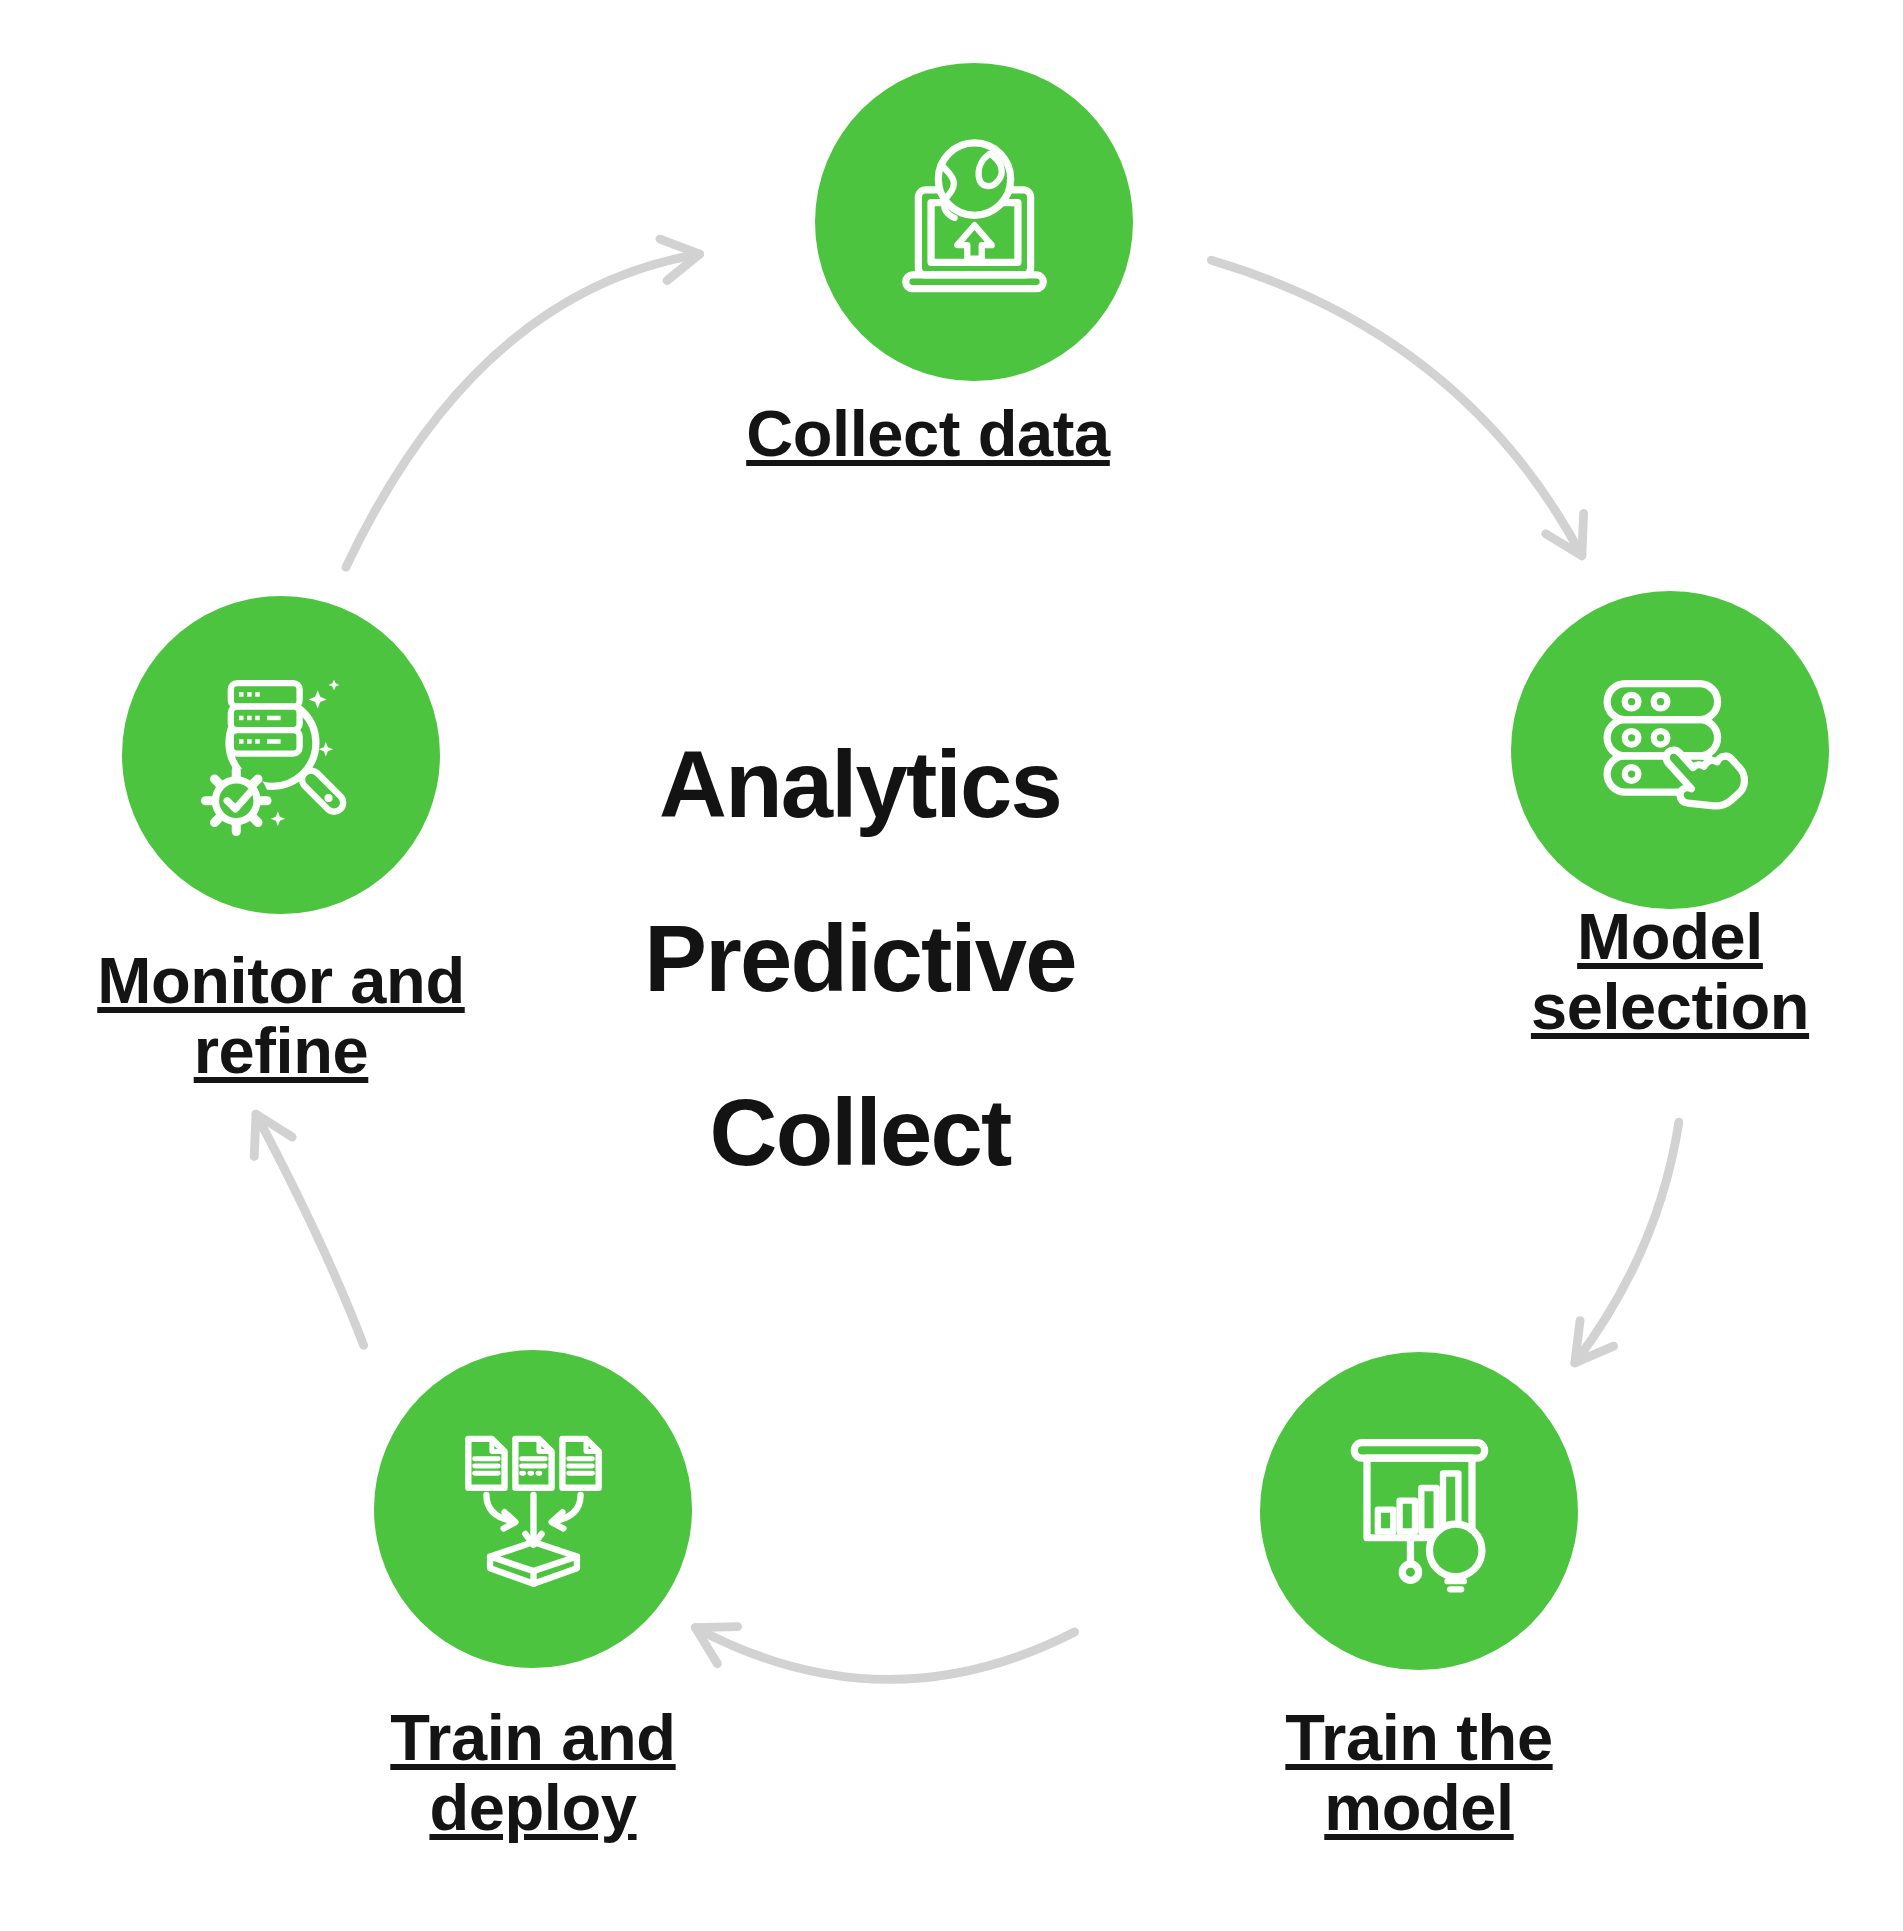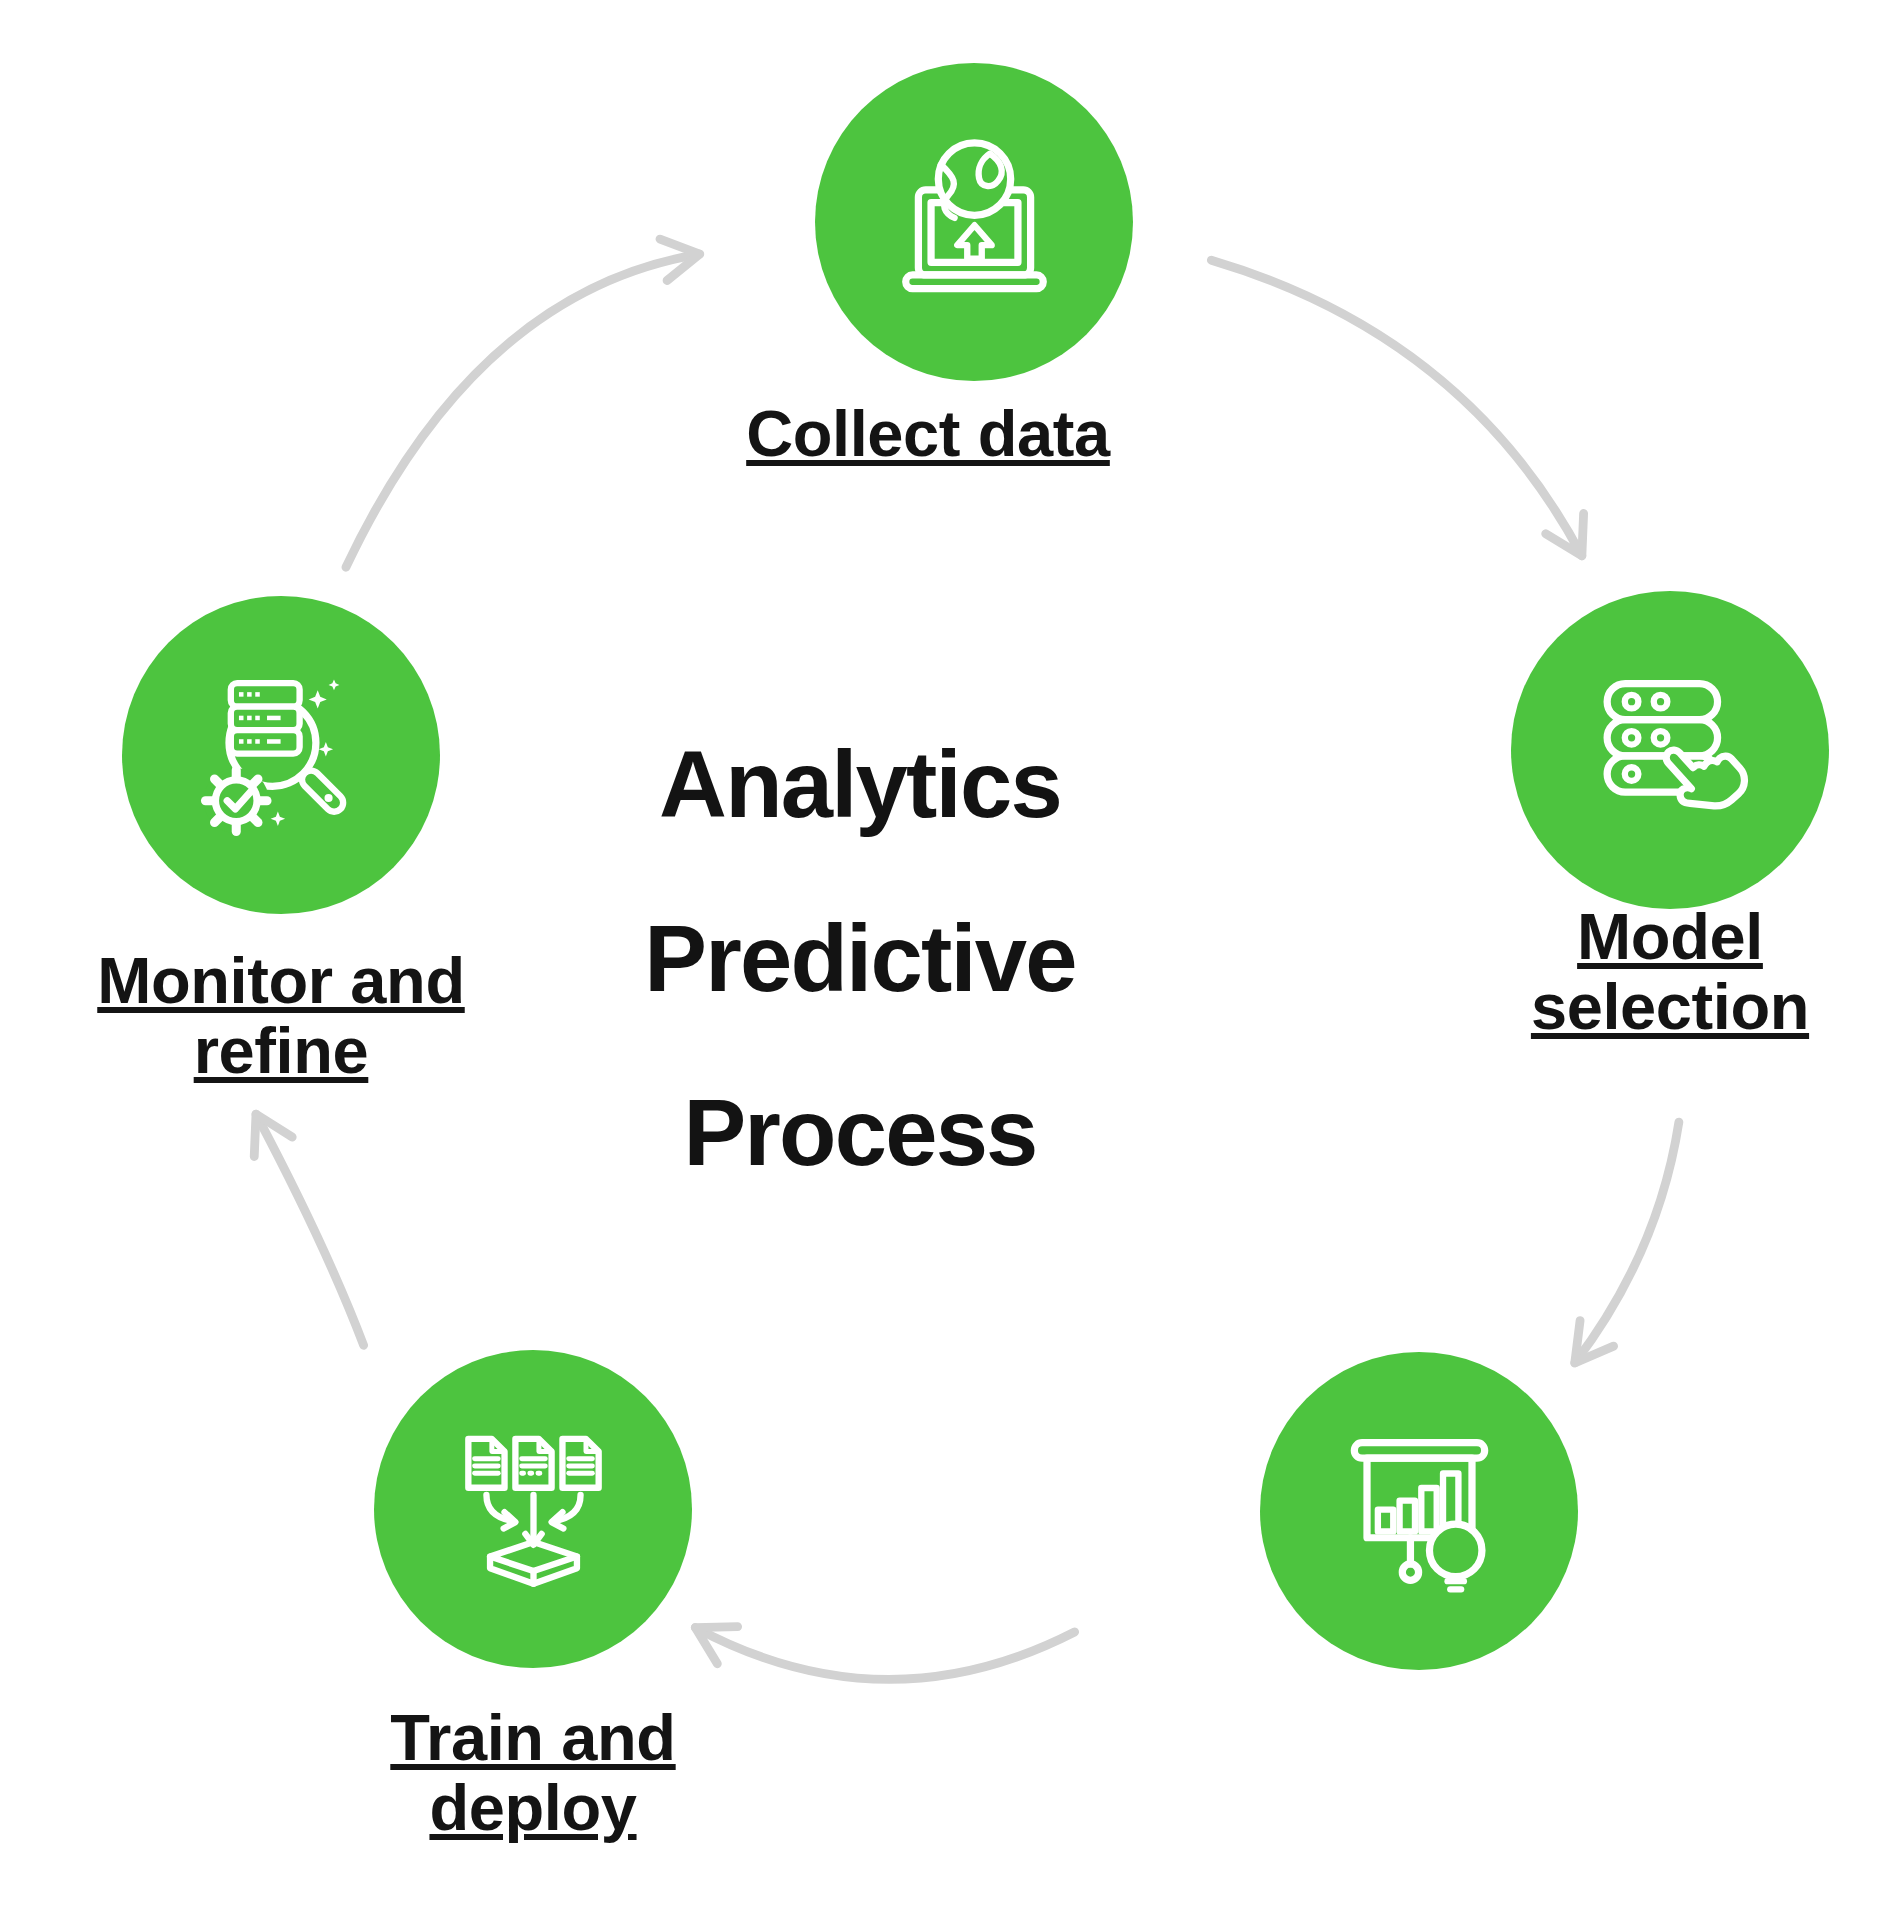--- a/index.html
+++ b/index.html
@@ -60,21 +60,21 @@
     </g>
     <g>
       <path d="M412,1525 Q369,1412 290,1263"></path>
       <path d="M288,1311 L290,1263 L331,1289"></path>
     </g>
   </svg>
 
   <div class="title">
     <span class="ln">Analytics</span>
     <span class="ln">Predictive</span>
-    <span class="ln">Process</span>
+    <span class="ln">Collect</span>
   </div>
 
   <div class="circle" style="left:815px;top:63px;">
     <svg class="icon" viewBox="0 0 200 200">
       <rect class="st" x="38" y="64" width="124" height="94" rx="8"></rect>
       <rect class="st" x="52" y="78" width="96" height="66"></rect>
       <circle class="stf" cx="100" cy="52" r="40"></circle>
       <path class="st sw7" d="M63,36 C78,50 82,58 71,70 C62,80 67,90 78,95"></path>
       <path class="st sw7" d="M117,24 c13,9 17,20 9,30 c-7,9 -19,7 -21,-3 c-2,-11 3,-21 12,-27 z"></path>
       <path class="st sw7" d="M100,103 L81,125 H92 V140 H108 V125 H119 Z"></path>
@@ -110,20 +110,24 @@
       <rect class="st" x="42" y="41" width="116" height="88"></rect>
       <rect class="st" x="28" y="24" width="144" height="17" rx="8.5"></rect>
       <rect class="st sw7" x="54" y="98" width="17" height="24"></rect>
       <rect class="st sw7" x="78" y="88" width="17" height="34"></rect>
       <rect class="st sw7" x="102" y="74" width="17" height="48"></rect>
       <rect class="st sw7" x="126" y="58" width="17" height="64"></rect>
       <circle class="stf" cx="140" cy="143" r="29"></circle>
       <line class="st sw7" x1="131" y1="177" x2="149" y2="177"></line>
       <line class="st sw7" x1="134" y1="186" x2="146" y2="186"></line>
     </svg>
+  </div>
+  <div class="label" style="left:1110px;top:1703px;">
+    <span class="ln">Train the</span>
+    <span class="ln">model</span>
   </div>
 
   <div class="circle" style="left:374px;top:1350px;">
     <svg class="icon" viewBox="0 0 200 200">
 
       <path class="st sw7" d="M28,22 h26 l14,14 v40 h-40 z"></path>
       <path class="st sw55" d="M54,22 v14 h14"></path>
       <line class="st sw55" x1="35" y1="44" x2="61" y2="44"></line>
       <line class="st sw55" x1="35" y1="52" x2="61" y2="52"></line>
       <line class="st sw55" x1="35" y1="60" x2="61" y2="60"></line>

